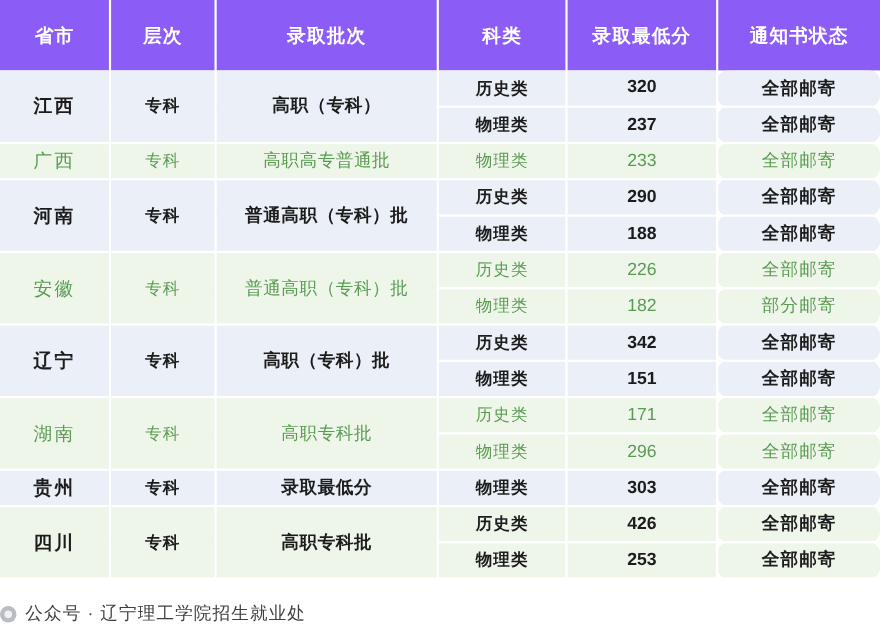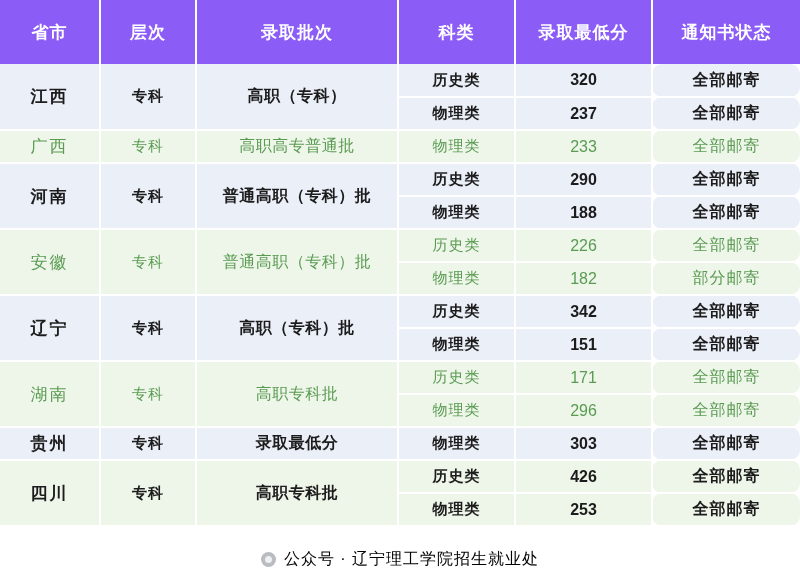--- a/index.html
+++ b/index.html
@@ -63,23 +63,22 @@
   td.batch { font-size: 16px; letter-spacing: 0.5px; }
   td.cat { font-size: 15px; letter-spacing: 1px; }
   td.score { font-size: 16px; }
   td.status { font-size: 16px; letter-spacing: 1px; }
 
   .watermark {
     position: absolute;
     left: 0;
     right: 0;
     bottom: 8px;
-    text-align: center;
     font-size: 16px;
-    color: #000000;
+    color: #404040;
     letter-spacing: 1px;
     pointer-events: none;
   }
   .wm-inner { display: inline-flex; align-items: center; gap: 8px; }
   .wm-icon {
     display: inline-block;
     width: 15px; height: 15px;
     border-radius: 50%;
     background: #b9bdc2;
     position: relative;

